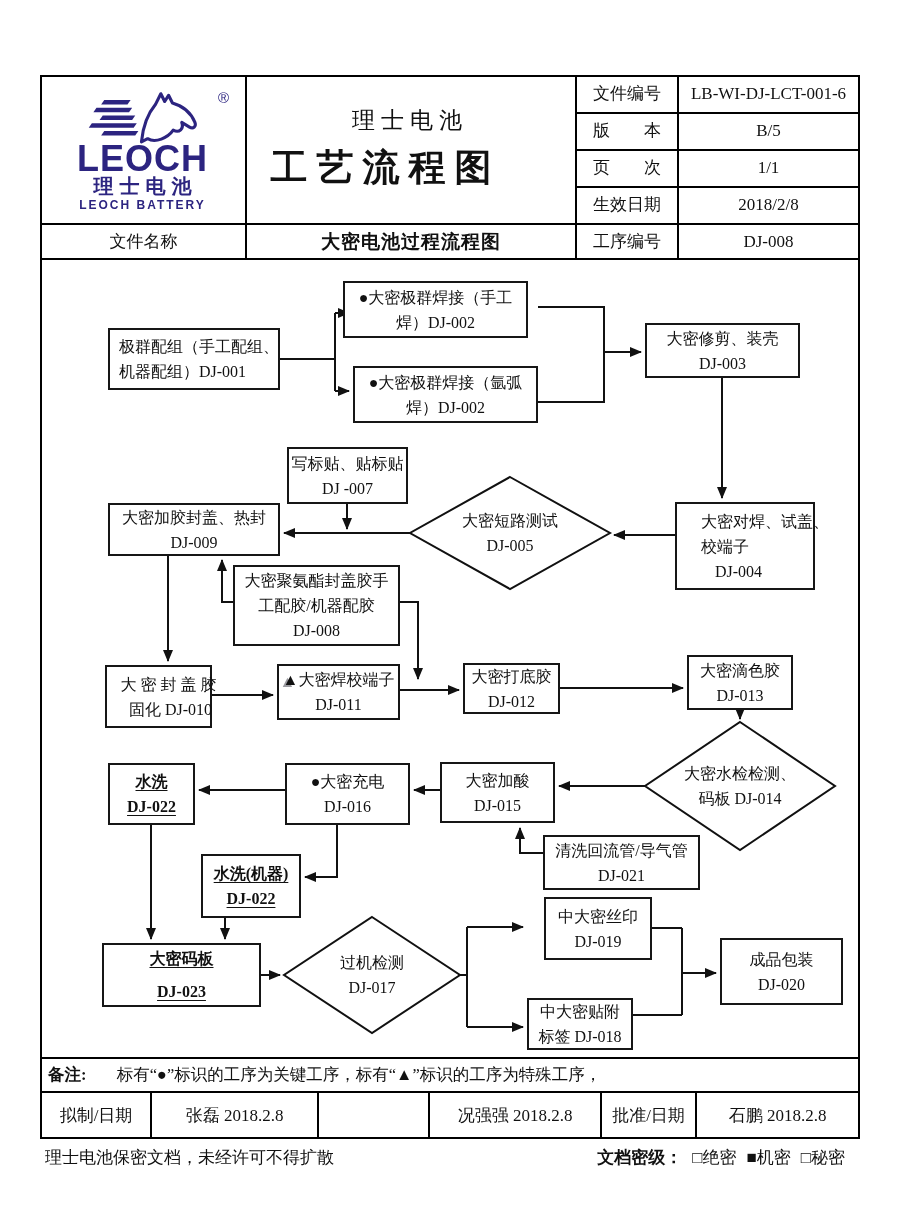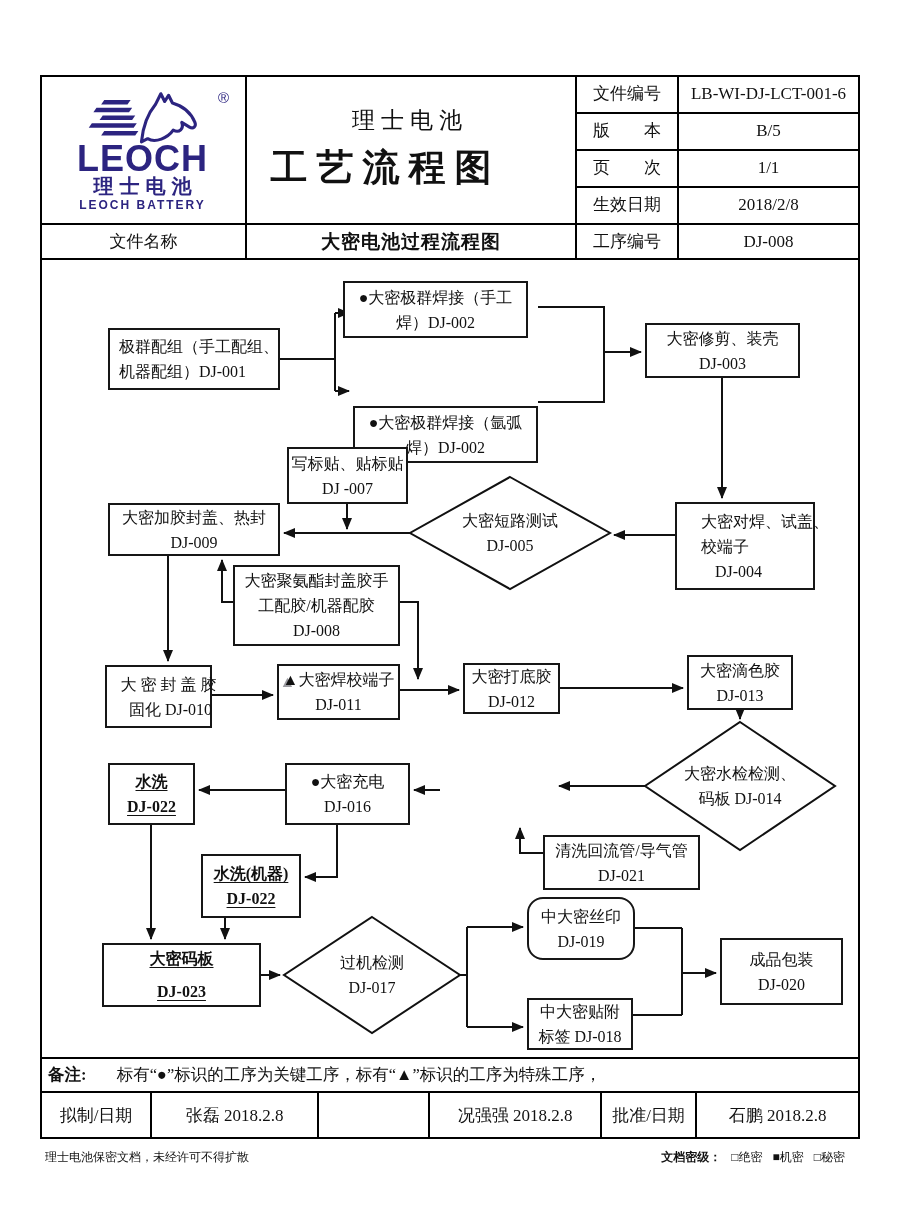--- a/index.html
+++ b/index.html
@@ -37,21 +37,21 @@
   .node.em{font-weight:bold;}
   .node.em .nl{text-decoration:underline;text-underline-offset:3px;}
   .nl{white-space:nowrap;}
   .nl.sp{letter-spacing:4px;}
   .nl .tri{text-shadow:-3px 2px 0 #9a9aa0;}
   .ind{padding-left:14px;}
   .dtext{position:absolute;z-index:3;text-align:center;font-size:16px;line-height:25px;}
   #flowsvg{position:absolute;left:0;top:0;z-index:1;}
   
   .note{font-size:16.5px;}
-  .foot{font-size:12px;text-align:right;}
+  .foot{font-size:17px;text-align:right;}
   .opt{margin-left:10px;}
 </style>
 </head>
 <body>
 
 <div id="page">
 
   <div id="outer"></div>
   <div class="bx" style="left:42px;top:223px;width:816px;height:2px;"></div>
   <div class="bx" style="left:42px;top:258px;width:816px;height:2px;"></div>
@@ -151,21 +151,21 @@
   </svg>
 
   <div class="node alignleft" style="left:108px;top:328px;width:172px;height:62px;">
     <div class="nl">极群配组（手工配组、</div>
     <div class="nl">机器配组）DJ-001</div>
   </div>
   <div class="node" style="left:343px;top:281px;width:185px;height:57px;">
     <div class="nl">●大密极群焊接（手工</div>
     <div class="nl">焊）DJ-002</div>
   </div>
-  <div class="node" style="left:353px;top:366px;width:185px;height:57px;margin-top:40px;">
+  <div class="node" style="left:353px;top:366px;width:185px;height:57px;">
     <div class="nl">●大密极群焊接（氩弧</div>
     <div class="nl">焊）DJ-002</div>
   </div>
   <div class="node" style="left:645px;top:323px;width:155px;height:55px;">
     <div class="nl">大密修剪、装壳</div>
     <div class="nl">DJ-003</div>
   </div>
   <div class="node" style="left:287px;top:447px;width:121px;height:57px;">
     <div class="nl">写标贴、贴标贴</div>
     <div class="nl">DJ -007</div>
@@ -201,33 +201,37 @@
     <div class="nl">DJ-013</div>
   </div>
   <div class="node em" style="left:108px;top:763px;width:87px;height:62px;">
     <div class="nl">水洗</div>
     <div class="nl">DJ-022</div>
   </div>
   <div class="node" style="left:285px;top:763px;width:125px;height:62px;">
     <div class="nl">●大密充电</div>
     <div class="nl">DJ-016</div>
   </div>
+  <div class="node" style="left:440px;top:762px;width:115px;height:61px;">
+    <div class="nl">大密加酸</div>
+    <div class="nl">DJ-015</div>
+  </div>
   <div class="node" style="left:543px;top:835px;width:157px;height:55px;">
     <div class="nl">清洗回流管/导气管</div>
     <div class="nl">DJ-021</div>
   </div>
   <div class="node em" style="left:201px;top:854px;width:100px;height:64px;">
     <div class="nl">水洗(机器)</div>
     <div class="nl">DJ-022</div>
   </div>
   <div class="node em" style="left:102px;top:943px;width:159px;height:64px;gap:8px;">
     <div class="nl">大密码板</div>
     <div class="nl">DJ-023</div>
   </div>
-  <div class="node" style="left:527px;top:897px;width:108px;height:63px;border-radius:16px;">
+  <div class="node" style="left:544px;top:897px;width:108px;height:63px;">
     <div class="nl">中大密丝印</div>
     <div class="nl">DJ-019</div>
   </div>
   <div class="node" style="left:527px;top:998px;width:106px;height:52px;">
     <div class="nl">中大密贴附</div>
     <div class="nl">标签 DJ-018</div>
   </div>
   <div class="node" style="left:720px;top:938px;width:123px;height:67px;">
     <div class="nl">成品包装</div>
     <div class="nl">DJ-020</div>

